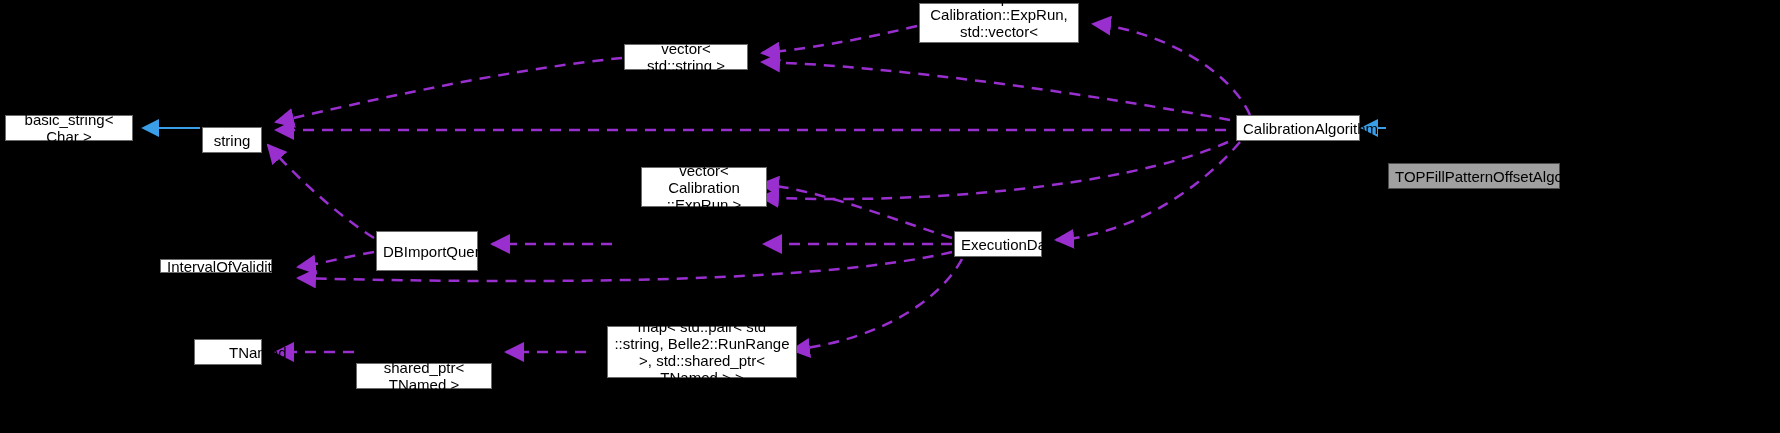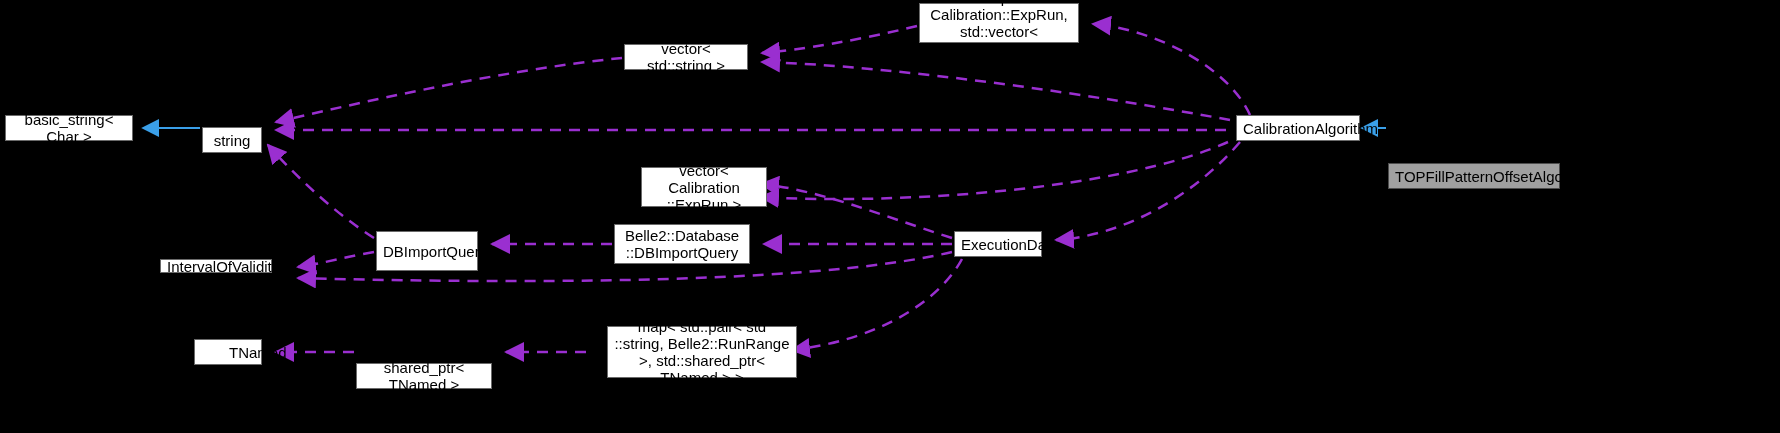--- a/index.html
+++ b/index.html
@@ -162,24 +162,20 @@
 
   <div class="node highlight" style="left:1388px; top:115px; width:172px; height:26px;">
     <span class="node-label">TOPFillPatternOffsetAlgorithm</span>
   </div>
 
   <div class="node" style="left:621px; top:167px; width:126px; height:40px;margin-left:20px;">
     <span class="node-label">vector&lt; Calibration
 ::ExpRun &gt;</span>
   </div>
 
-  <div class="node" style="left:614px; top:224px; width:136px; height:40px;">
-    <span class="node-label">list&lt; Belle2::Database
-::DBImportQuery &gt;</span>
-  </div>
 
   <div class="node" style="left:376px; top:231px; width:102px; height:40px;">
     <span class="node-label">DBImportQuery</span>
   </div>
 
   <div class="node" style="left:160px; top:259px; width:112px; height:14px;">
     <span class="node-label">IntervalOfValidity</span>
   </div>
 
   <div class="node" style="left:954px; top:231px; width:88px; height:26px;align-items:center;">

